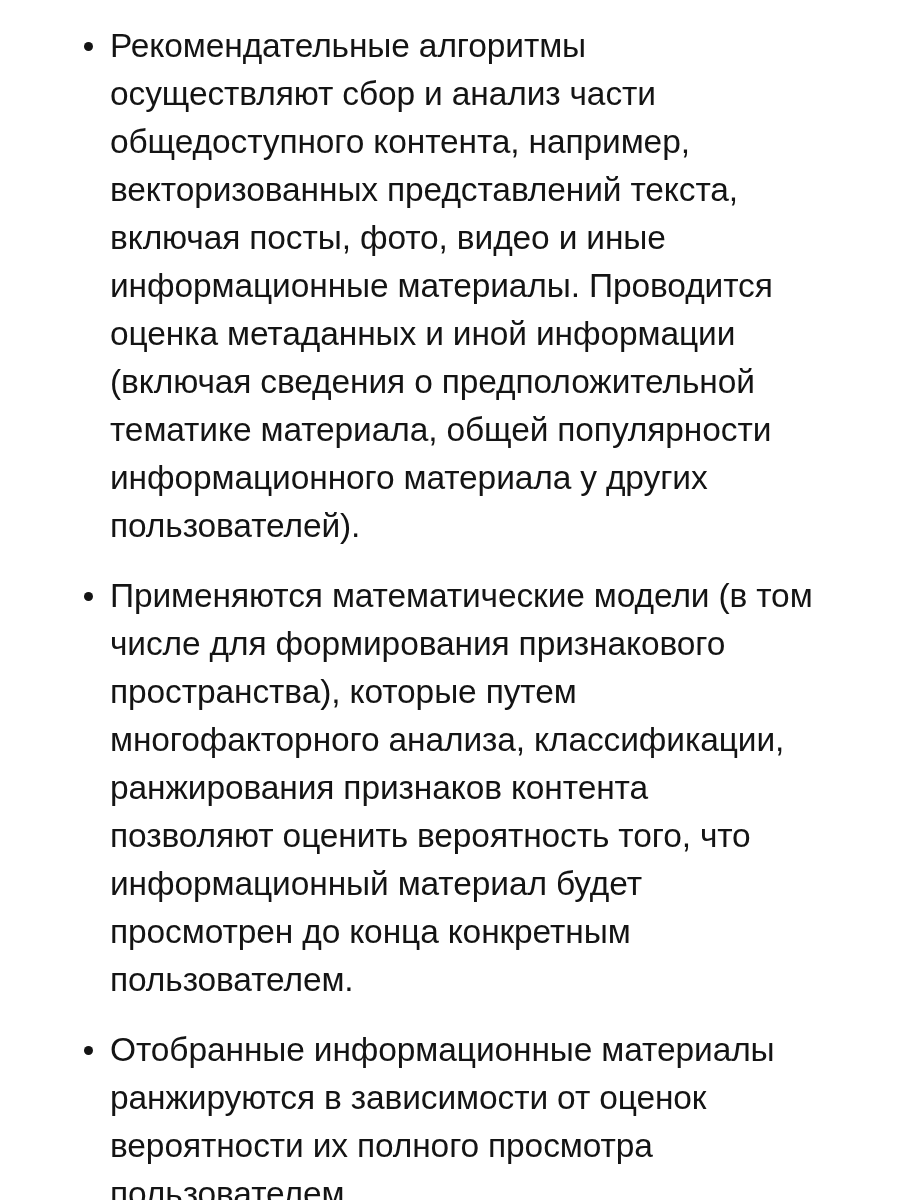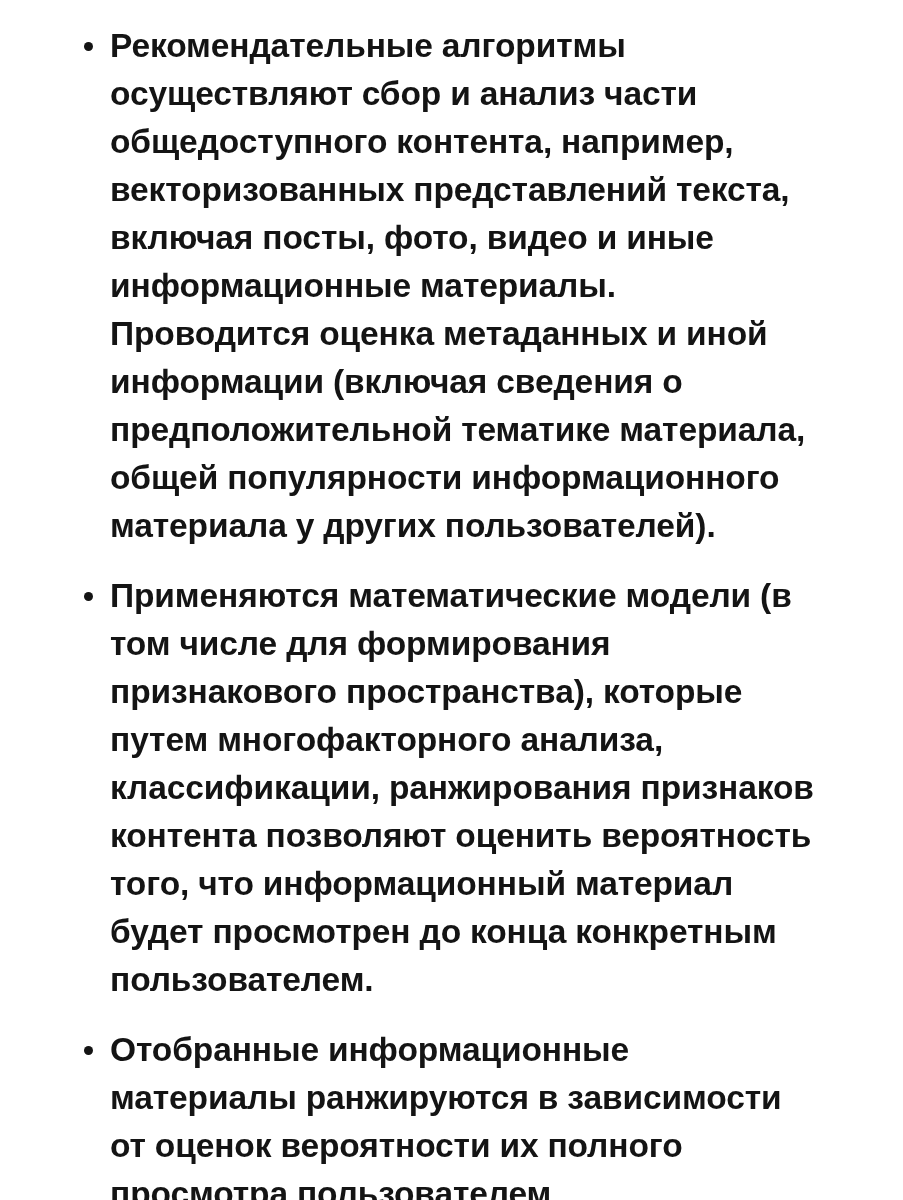--- a/index.html
+++ b/index.html
@@ -31,21 +31,21 @@
     padding: 0;
   }
 
   .bullet-item {
     position: relative;
     padding-left: 40px;
     margin: 0 0 22px 0;
     color: #141414;
     font-size: 33.5px;
     line-height: 48px;
-    font-weight: 700;
+    font-weight: 400;
     letter-spacing: -0.1px;
     word-spacing: -0.2px;
     text-align: left;
     -webkit-font-smoothing: antialiased;
   }
 
   .bullet-item:last-child {
     margin-bottom: 0;
   }
 

